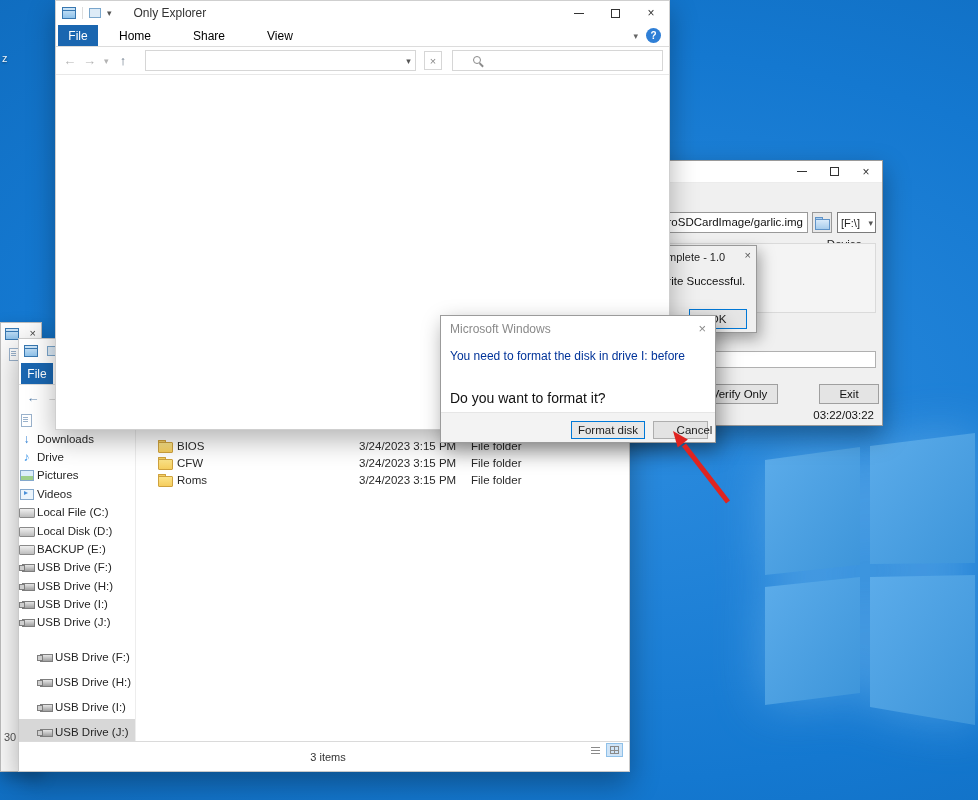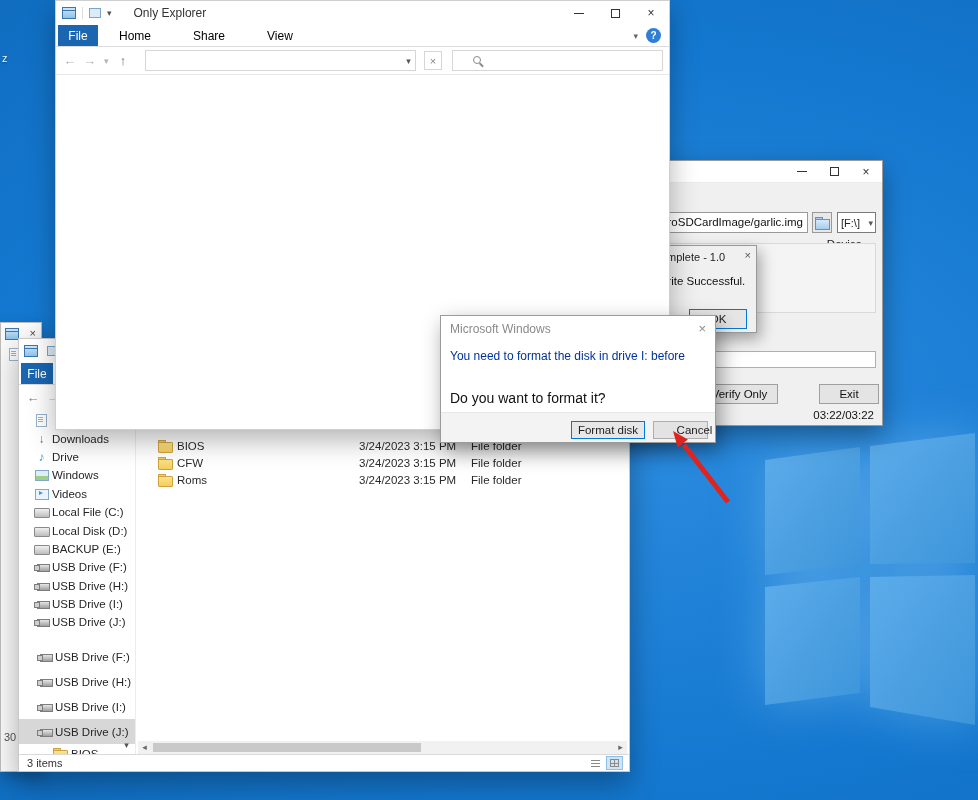--- a/index.html
+++ b/index.html
@@ -48,39 +48,39 @@
 
   
   .ex-bot{left:18px;top:338px;width:612px;height:434px;border:1px solid #c9c9c9;box-shadow:0 12px 28px rgba(0,0,0,.32);z-index:20;}
   .ex-bot .ribbon{height:22px;}
   .ex-bot .toolbar{height:26px;}
   .nav-pane{position:absolute;left:0;top:71px;width:117px;bottom:17px;background:#fff;border-right:1px solid #ededed;}
   .navlist{position:absolute;left:0;right:0;}
   .navlist.g1{top:1px;}
   .navlist.g2{top:234px;}
   .nav-item{display:flex;align-items:center;gap:3px;font-size:11.5px;color:#262626;white-space:nowrap;}
-  .g1 .nav-item{height:18.4px;padding-left:15px;}
+  .g1 .nav-item{height:18.4px;}
   .g2 .nav-item{height:25px;padding-left:18px;}
   .g2 .nav-item.child{height:19px;padding-left:34px;}
   .nav-item.selected{background:#d7d7d7;}
   .nav-ic{width:15px;height:14px;flex:none;position:relative;display:flex;align-items:center;justify-content:center;}
   .nav-label{overflow:hidden;}
   .nav-scrolldown{position:absolute;left:100px;bottom:2px;width:15px;height:14px;color:#555;font-size:9px;display:flex;align-items:center;justify-content:center;}
   .content-pane{position:absolute;left:117px;top:71px;right:1px;bottom:30px;background:#fff;}
   .filelist{position:absolute;left:0;right:0;top:27px;}
   .filerow{height:17px;display:flex;align-items:center;padding-left:22px;font-size:11.5px;color:#2a2a2a;}
   .fi{width:15px;height:14px;flex:none;margin-right:4px;position:relative;}
   .fname{width:182px;flex:none;}
   .fdate{width:112px;flex:none;}
   .ftype{flex:1;}
   .hscroll{position:absolute;left:119px;right:2px;bottom:17px;height:13px;background:#f1f1f1;}
   .hs-arrow{position:absolute;top:0;width:13px;height:13px;line-height:13px;text-align:center;color:#666;font-size:9px;left:0;}
   .hs-arrow.hs-right{left:auto;right:0;}
   .hs-thumb{position:absolute;left:15px;top:2px;width:268px;height:9px;background:#c9c9c9;}
-  .statusbar{position:absolute;left:0;right:0;bottom:0;height:17px;border-top:1px solid #dadada;background:#fff;display:flex;align-items:center;padding-left:8px;font-size:11px;color:#333;}
+  .statusbar{position:absolute;left:0;right:0;bottom:0;height:30px;border-top:1px solid #dadada;background:#fff;display:flex;align-items:center;padding-left:8px;font-size:11px;color:#333;justify-content:center;}
   .view-btns{position:absolute;right:6px;top:1px;display:flex;gap:2px;}
   .vbtn{width:17px;height:14px;border:1px solid transparent;display:flex;align-items:center;justify-content:center;}
   .vbtn.active{background:#cfe4f7;border-color:#8fc0e8;}
   .vb-lines{width:9px;height:7px;background:repeating-linear-gradient(#8a8a8a 0 1px, transparent 1px 3px);}
   .vb-grid{width:9px;height:8px;border:1px solid #8a8a8a;background-image:linear-gradient(#8a8a8a,#8a8a8a),linear-gradient(#8a8a8a,#8a8a8a);background-size:1px 100%,100% 1px;background-position:center;background-repeat:no-repeat;}
 
   
   .di{left:600px;top:160px;width:283px;height:266px;border:1px solid #9a9a9a;box-shadow:0 10px 24px rgba(0,0,0,.35);z-index:10;background:#f0f0f0;}
   .di .titlebar{height:22px;border-bottom:1px solid #ececec;}
   .di .win-btn{width:32px;}
@@ -239,21 +239,21 @@
           <div class="nav-item">
             <span class="nav-ic ic-download"></span>
             <span class="nav-label">Downloads</span>
           </div>
           <div class="nav-item">
             <span class="nav-ic ic-music"></span>
             <span class="nav-label">Drive</span>
           </div>
           <div class="nav-item">
             <span class="nav-ic ic-pictures"></span>
-            <span class="nav-label">Windows</span>
+            <span class="nav-label">Pictures</span>
           </div>
           <div class="nav-item">
             <span class="nav-ic ic-videos"></span>
             <span class="nav-label">Videos</span>
           </div>
           <div class="nav-item">
             <span class="nav-ic ic-drive"></span>
             <span class="nav-label">Local File (C:)</span>
           </div>
           <div class="nav-item">

